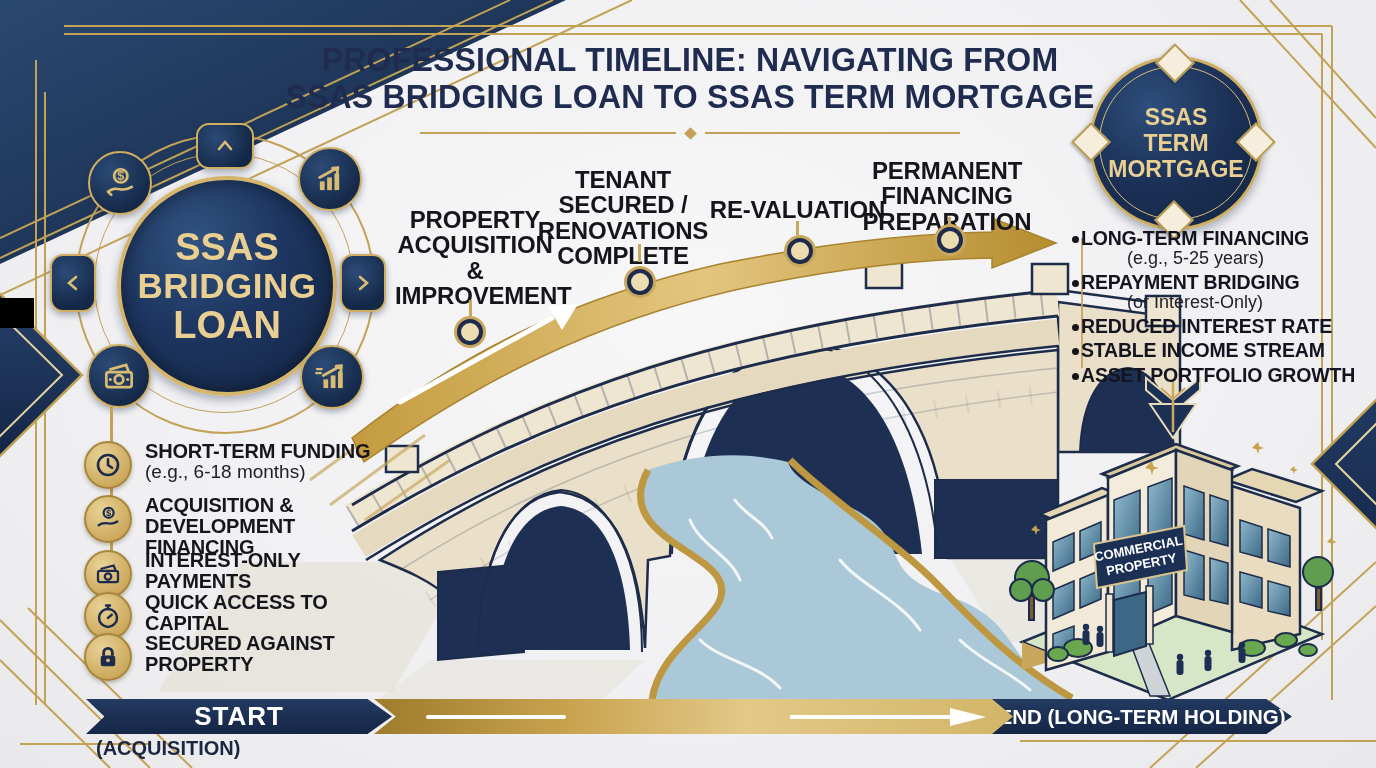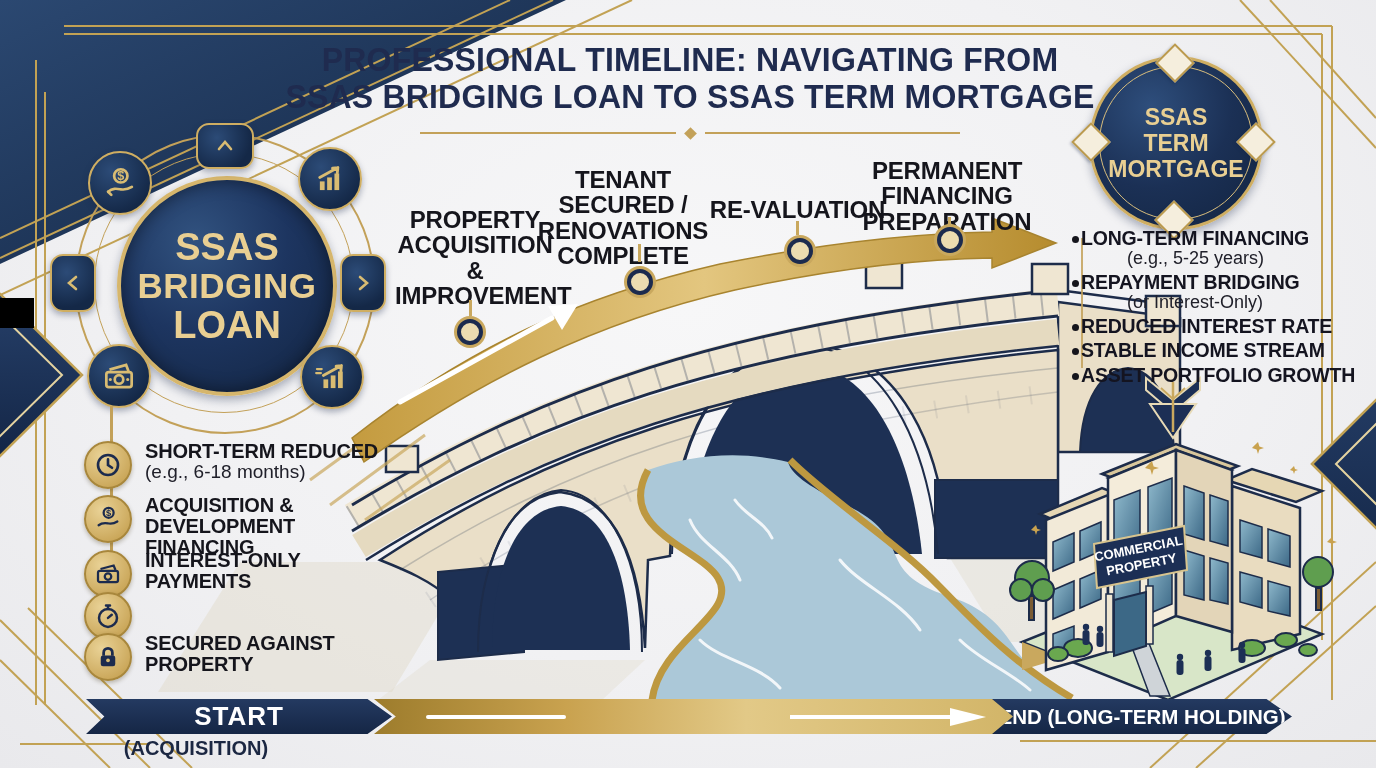--- a/index.html
+++ b/index.html
@@ -99,21 +99,21 @@
     background:linear-gradient(180deg,#243a61,#152645);
     clip-path:polygon(0 0,92% 0,100% 50%,92% 100%,0 100%,6% 50%);}
   #bar-mid{left:374px;width:642px;color:#1c2741;font-size:21px;letter-spacing:.5px;
     background:linear-gradient(90deg,#9d7c2c,#c9a24f 30%,#e2c987 58%,#d2b568);
     clip-path:polygon(0 0,96.6% 0,100% 50%,96.6% 100%,0 100%,3.4% 50%);}
   #bar-end{left:992px;width:300px;color:#fff;font-size:20.5px;
     background:linear-gradient(180deg,#243a61,#152645);
     clip-path:polygon(0 0,91.5% 0,100% 50%,91.5% 100%,0 100%,7% 50%);}
   #bar-mid .wline{position:absolute;left:52px;top:16px;width:140px;height:3.5px;background:#fff;border-radius:2px;}
   #bar-mid svg{position:absolute;right:26px;top:6px;}
-  #acq{left:96px;top:737px;width:200px;text-align:center;font-size:20px;font-weight:800;color:#1b2742;}
+  #acq{left:96px;top:737px;width:200px;text-align:left;font-size:20px;font-weight:800;color:#1b2742;}
 </style>
 </head>
 <body>
 
 <div id="canvas">
 
   <svg class="abs" width="1376" height="768" viewBox="0 0 1376 768" style="left:0;top:0">
     <defs>
       <linearGradient id="navGrad" x1="0" y1="0" x2="1" y2="1">
         <stop offset="0" stop-color="#2b4871"></stop>
@@ -412,21 +412,21 @@
   <div class="abs" id="left-connector"></div>
 
   <div class="litem" id="li1">
     <div class="licon">
       <svg width="30" height="30" viewBox="0 0 24 24" fill="none" stroke="#1c2b4e" stroke-width="2.1">
         <circle cx="12" cy="12" r="8"></circle>
           <path d="M12 7.5 V12 L15.2 14.2" stroke-linecap="round"></path>
       </svg>
     </div>
     <div class="ltext">
-      <div class="t">SHORT-TERM REDUCED</div>
+      <div class="t">SHORT-TERM FUNDING</div>
       <div class="s">(e.g., 6-18 months)</div>
     </div>
   </div>
 
   <div class="litem" id="li2">
     <div class="licon">
       <svg width="30" height="30" viewBox="0 0 24 24" fill="none" stroke="#1c2b4e" stroke-width="1.8">
         <circle cx="12.5" cy="7" r="4"></circle>
         <text x="12.5" y="9.7" font-size="7.5" font-weight="bold" text-anchor="middle" fill="#1c2b4e" stroke="none">$</text>
         <path d="M4.5 17 C7.5 14.6 10 15.2 12.5 15.6 C15 16 17 15.6 19.5 14" stroke-linecap="round"></path>
@@ -451,20 +451,24 @@
 
     </div>
   </div>
 
   <div class="litem" id="li4">
     <div class="licon">
       <svg width="30" height="30" viewBox="0 0 24 24" fill="none" stroke="#1c2b4e" stroke-width="2">
         <circle cx="12" cy="13.5" r="7.2"></circle>
         <path d="M10.4 3.5 h3.2 M12 3.5 V6.3 M12 13.5 L15 11" stroke-linecap="round"></path>
       </svg>
+    </div>
+    <div class="ltext">
+      <div class="t">QUICK ACCESS TO CAPITAL</div>
+
     </div>
   </div>
 
   <div class="litem" id="li5">
     <div class="licon">
       <svg width="30" height="30" viewBox="0 0 24 24">
         <path d="M8.5 11 V8.5 a3.5 3.5 0 0 1 7 0 V11" fill="none" stroke="#1c2b4e" stroke-width="2.2"></path>
         <rect x="6.2" y="10.8" width="11.6" height="8.6" rx="1.8" fill="#1c2b4e"></rect>
         <circle cx="12" cy="14.6" r="1.5" fill="#d9bc72"></circle>
       </svg>

